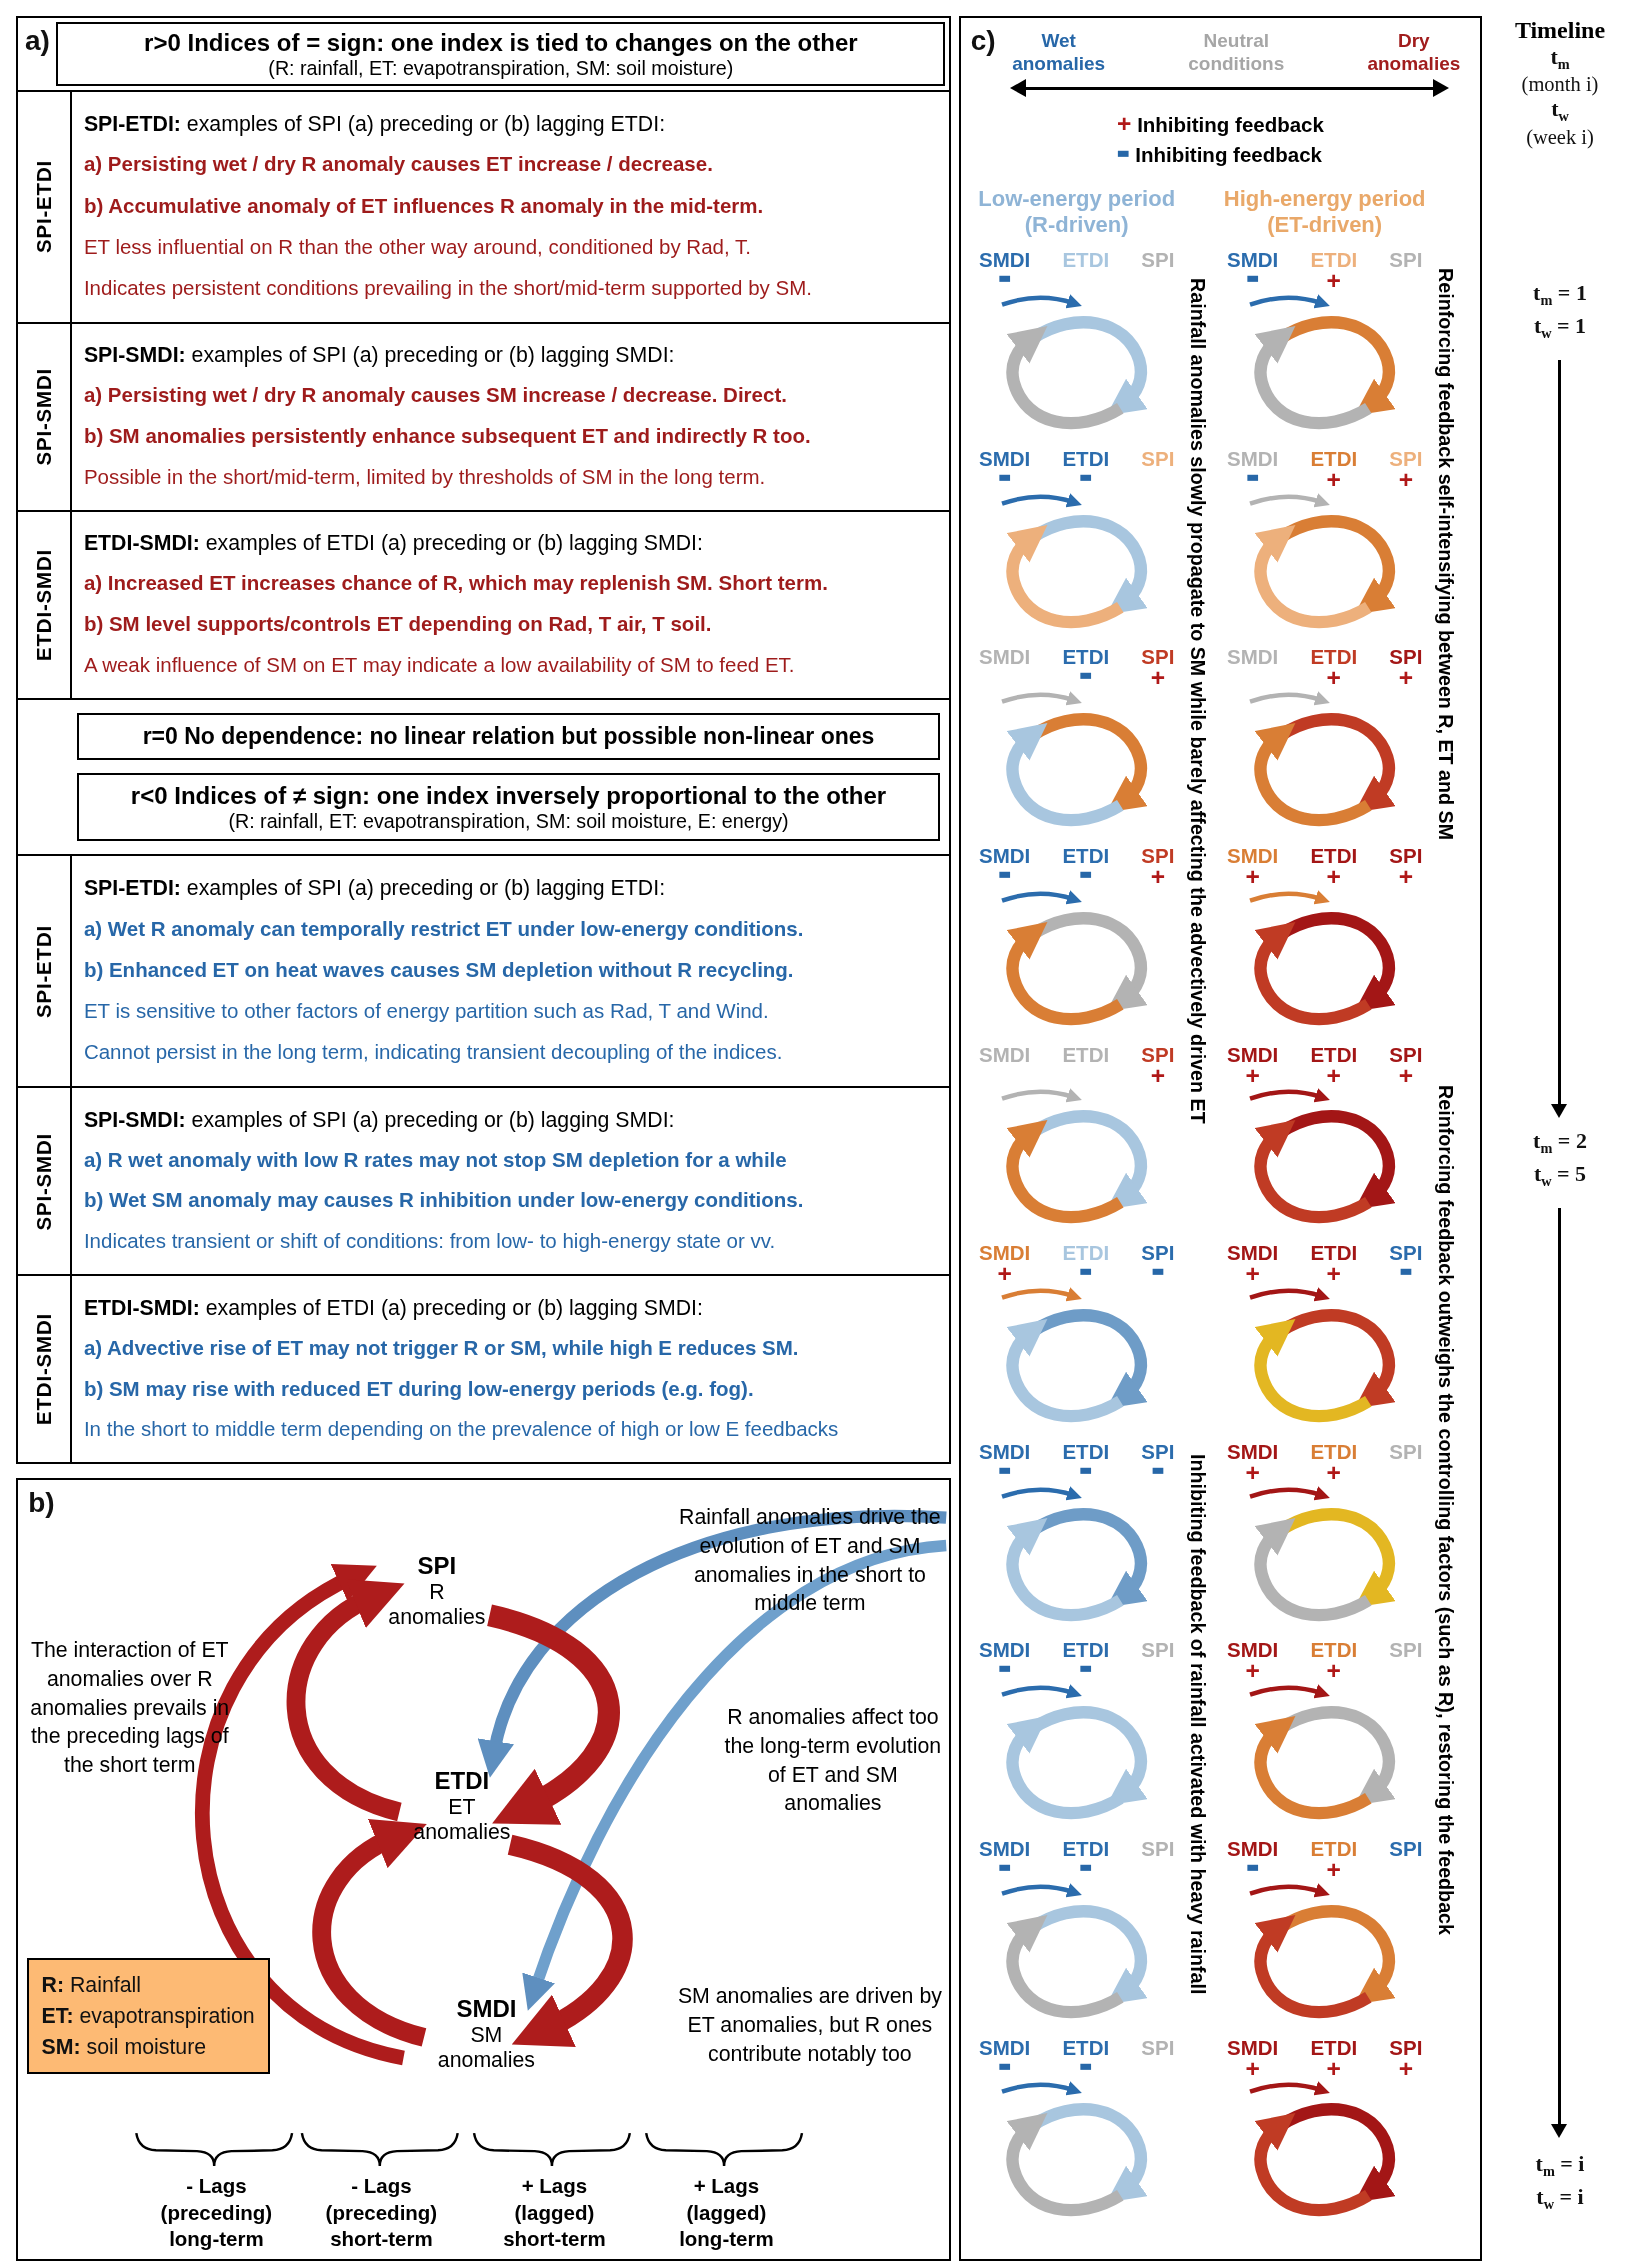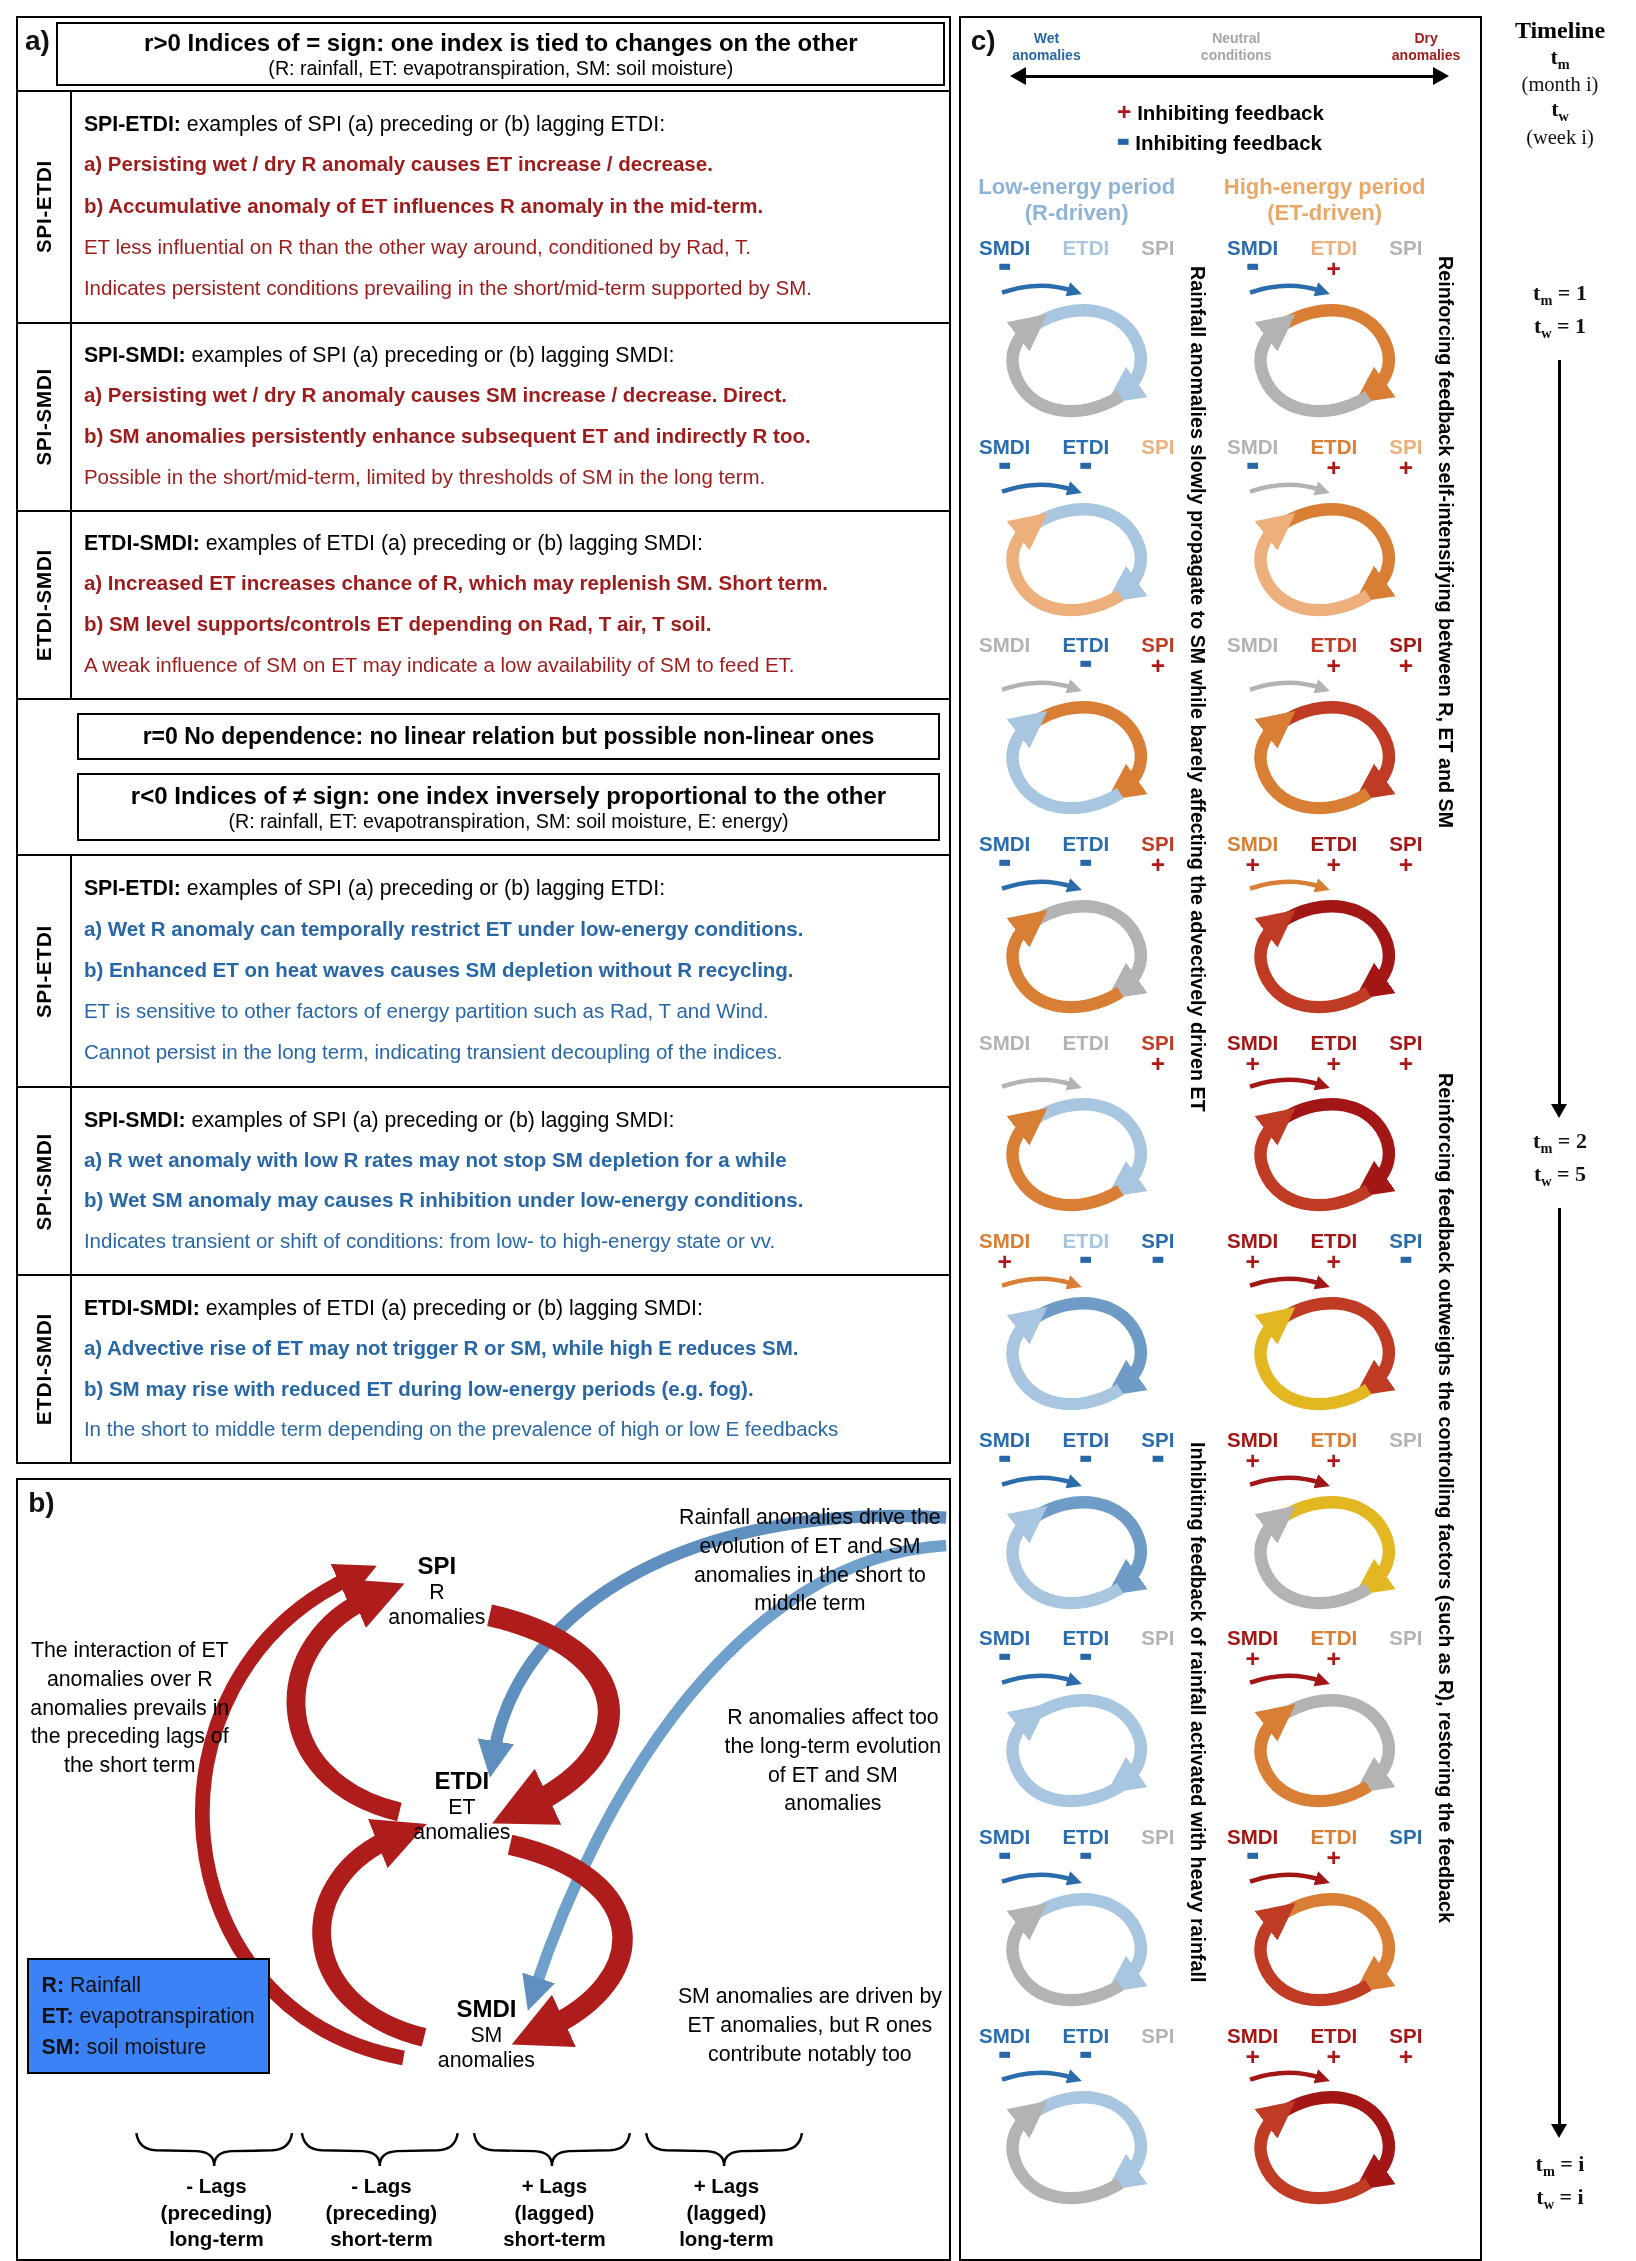--- a/index.html
+++ b/index.html
@@ -30,28 +30,28 @@
   .pa-negh { border:2.5px solid #000; margin:0 9.8px 13px 59px; text-align:center; padding:6.6px 3.3px; flex-shrink:0; }
 
   
   .panel-b { position:absolute; left:16.4px; top:1478px; width:935px; height:783px; border:2.5px solid #000; background:#fff; overflow:hidden; }
   .pb-svg { position:absolute; left:0; top:0; }
   .pb-blabel { position:absolute; left:9.8px; top:6.6px; font-weight:bold; font-size:28px; }
   .pb-node { position:absolute; text-align:center; }
   .pb-node .nname { font-size:24px; font-weight:bold; color:#000; }
   .pb-node .nline { font-size:21.3px; color:#000; }
   .pb-note { position:absolute; font-size:21.3px; color:#000; text-align:center; line-height:1.35; }
-  .pb-legend { position:absolute; left:8.2px; top:478px; border:2.5px solid #000; background:#3b82f6; padding:9.8px 13px; font-size:21.3px; line-height:1.45; }
+  .pb-legend { position:absolute; left:8.2px; top:478px; border:2.5px solid #000; background:#fdba74; padding:9.8px 13px; font-size:21.3px; line-height:1.45; }
   .pb-braces { position:absolute; left:97px; top:648px; }
   .pb-lag { position:absolute; width:164px; text-align:center; font-weight:bold; font-size:20.5px; line-height:1.3; top:693px; color:#000; }
 
   
   .panel-c { position:absolute; left:959px; top:16.4px; width:523px; height:2245px; border:2.5px solid #000; background:#fff; overflow:hidden; padding:6.6px 8.2px; }
   .pc-clabel { position:absolute; left:9.8px; top:6.6px; font-weight:bold; font-size:28px; }
-  .pc-spectrum { display:flex; justify-content:space-between; margin:4.9px 11.5px 0 43px; text-align:center; font-size:14px; font-weight:bold; line-height:1.2;align-items:center; }
+  .pc-spectrum { display:flex; justify-content:space-between; margin:4.9px 11.5px 0 43px; text-align:center; font-size:19px; font-weight:bold; line-height:1.2;align-items:center; }
   .spec-wet { color:#2767A8; }
   .spec-neutral { color:#A6A6A6; }
   .spec-dry { color:#A11D1D; }
   .pc-axis { position:relative; height:3.3px; background:#000; margin:11.5px 39px 0 57px; }
   .pc-axis .ah { position:absolute; top:-8.2px; width:0; height:0; border-top:9.8px solid transparent; border-bottom:9.8px solid transparent; }
   .pc-axis .ah.left { left:-16.4px; border-right:16.4px solid #000; }
   .pc-axis .ah.right { right:-16.4px; border-left:16.4px solid #000; }
   .pc-legend { margin-top:16.4px; text-align:center; }
   .pc-legend-inner { display:inline-block; text-align:left; font-size:20.5px; font-weight:bold; line-height:1.4; color:#000; }
   .sym-plus { color:#B01818; font-size:24.6px; font-weight:900; }

